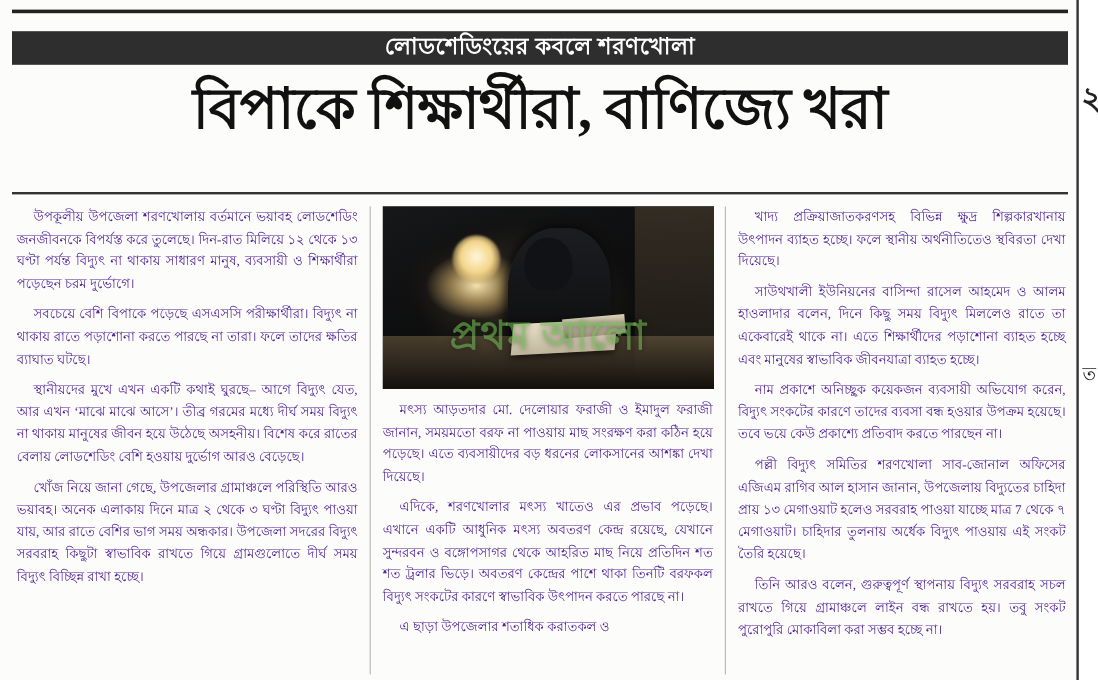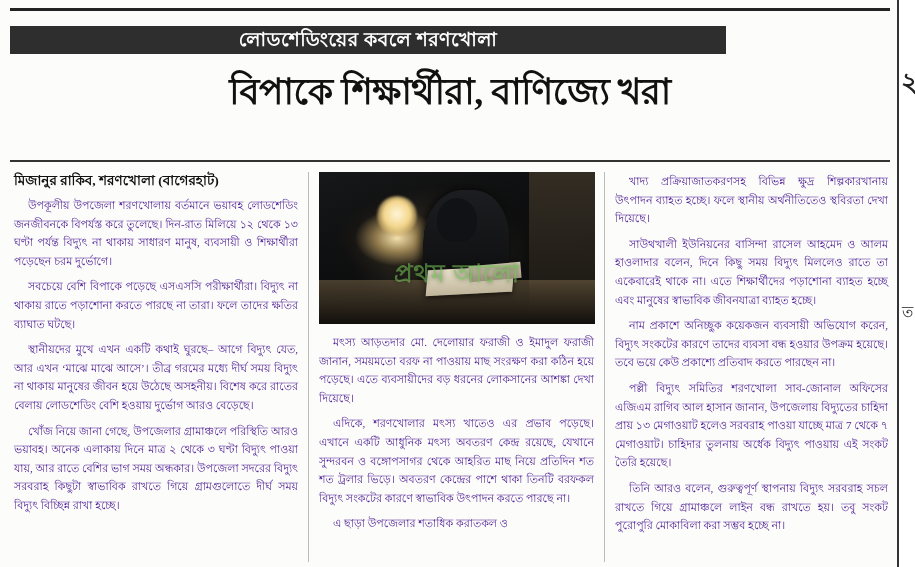--- a/index.html
+++ b/index.html
@@ -28,21 +28,21 @@
     left: 10px;
     top: 8px;
     width: 880px;
     height: 3px;
     background: #222;
   }
   .kicker-bar {
     position: absolute;
     left: 10px;
     top: 26px;
-    width: 716px;
+    width: 880px;
     height: 28px;
     background: #2e2e2e;
     display: flex;
     align-items: center;
     justify-content: center;
   }
   .kicker-bar .kicker-text {
     color: #ffffff;
     font-size: 19px;
     font-weight: bold;
@@ -51,21 +51,21 @@
     white-space: nowrap;
   }
 
   
   .headline {
     position: absolute;
     left: 14px;
     top: 64px;
     width: 872px;
     text-align: center;
-    font-size: 36px;
+    font-size: 47px;
     font-weight: bold;
     line-height: 56px;
     color: #111;
     letter-spacing: -0.5px;
   }
   .headline-rule {
     position: absolute;
     left: 10px;
     top: 160px;
     width: 880px;
@@ -216,21 +216,21 @@
     width: 66px;
     height: 152px;
     background: linear-gradient(180deg, rgba(60,52,40,0.8) 0%, rgba(25,22,18,0.95) 100%);
   }
   .photo-watermark {
     position: absolute;
     left: 0;
     top: 82px;
     width: 276px;
     text-align: center;
-    font-size: 25px;
+    font-size: 33px;
     font-weight: bold;
     color: rgba(120,200,90,0.55);
     letter-spacing: 1px;
     text-shadow: 0 0 5px rgba(0,0,0,0.4);
     pointer-events: none;
   }
 </style>
 </head>
 <body>
 
@@ -241,21 +241,20 @@
   <div class="kicker-bar">
     <div class="kicker-text">লোডশেডিংয়ের কবলে শরণখোলা</div>
   </div>
 
   <div class="headline">বিপাকে শিক্ষার্থীরা, বাণিজ্যে খরা</div>
   <div class="headline-rule"></div>
 
   <div class="cols">
 
     <div class="col col-1">
-      <div class="byline">মিজানুর রাকিব, শরণখোলা (বাগেরহাট)</div>
       <p class="body first">উপকূলীয় উপজেলা শরণখোলায় বর্তমানে ভয়াবহ লোডশেডিং জনজীবনকে বিপর্যস্ত করে তুলেছে। দিন-রাত মিলিয়ে ১২ থেকে ১৩ ঘণ্টা পর্যন্ত বিদ্যুৎ না থাকায় সাধারণ মানুষ, ব্যবসায়ী ও শিক্ষার্থীরা পড়েছেন চরম দুর্ভোগে।</p>
       <p class="body">সবচেয়ে বেশি বিপাকে পড়েছে এসএসসি পরীক্ষার্থীরা। বিদ্যুৎ না থাকায় রাতে পড়াশোনা করতে পারছে না তারা। ফলে তাদের ক্ষতির ব্যাঘাত ঘটছে।</p>
       <p class="body">স্থানীয়দের মুখে এখন একটি কথাই ঘুরছে– আগে বিদ্যুৎ যেত, আর এখন ‘মাঝে মাঝে আসে’। তীব্র গরমের মধ্যে দীর্ঘ সময় বিদ্যুৎ না থাকায় মানুষের জীবন হয়ে উঠেছে অসহনীয়। বিশেষ করে রাতের বেলায় লোডশেডিং বেশি হওয়ায় দুর্ভোগ আরও বেড়েছে।</p>
       <p class="body">খোঁজ নিয়ে জানা গেছে, উপজেলার গ্রামাঞ্চলে পরিস্থিতি আরও ভয়াবহ। অনেক এলাকায় দিনে মাত্র ২ থেকে ৩ ঘণ্টা বিদ্যুৎ পাওয়া যায়, আর রাতে বেশির ভাগ সময় অন্ধকার। উপজেলা সদরের বিদ্যুৎ সরবরাহ কিছুটা স্বাভাবিক রাখতে গিয়ে গ্রামগুলোতে দীর্ঘ সময় বিদ্যুৎ বিচ্ছিন্ন রাখা হচ্ছে।</p>
     </div>
 
     <div class="col col-2">
       <div class="photo-wrap">
         <div class="photo-canvas"></div>
         <div class="photo-wall"></div>

